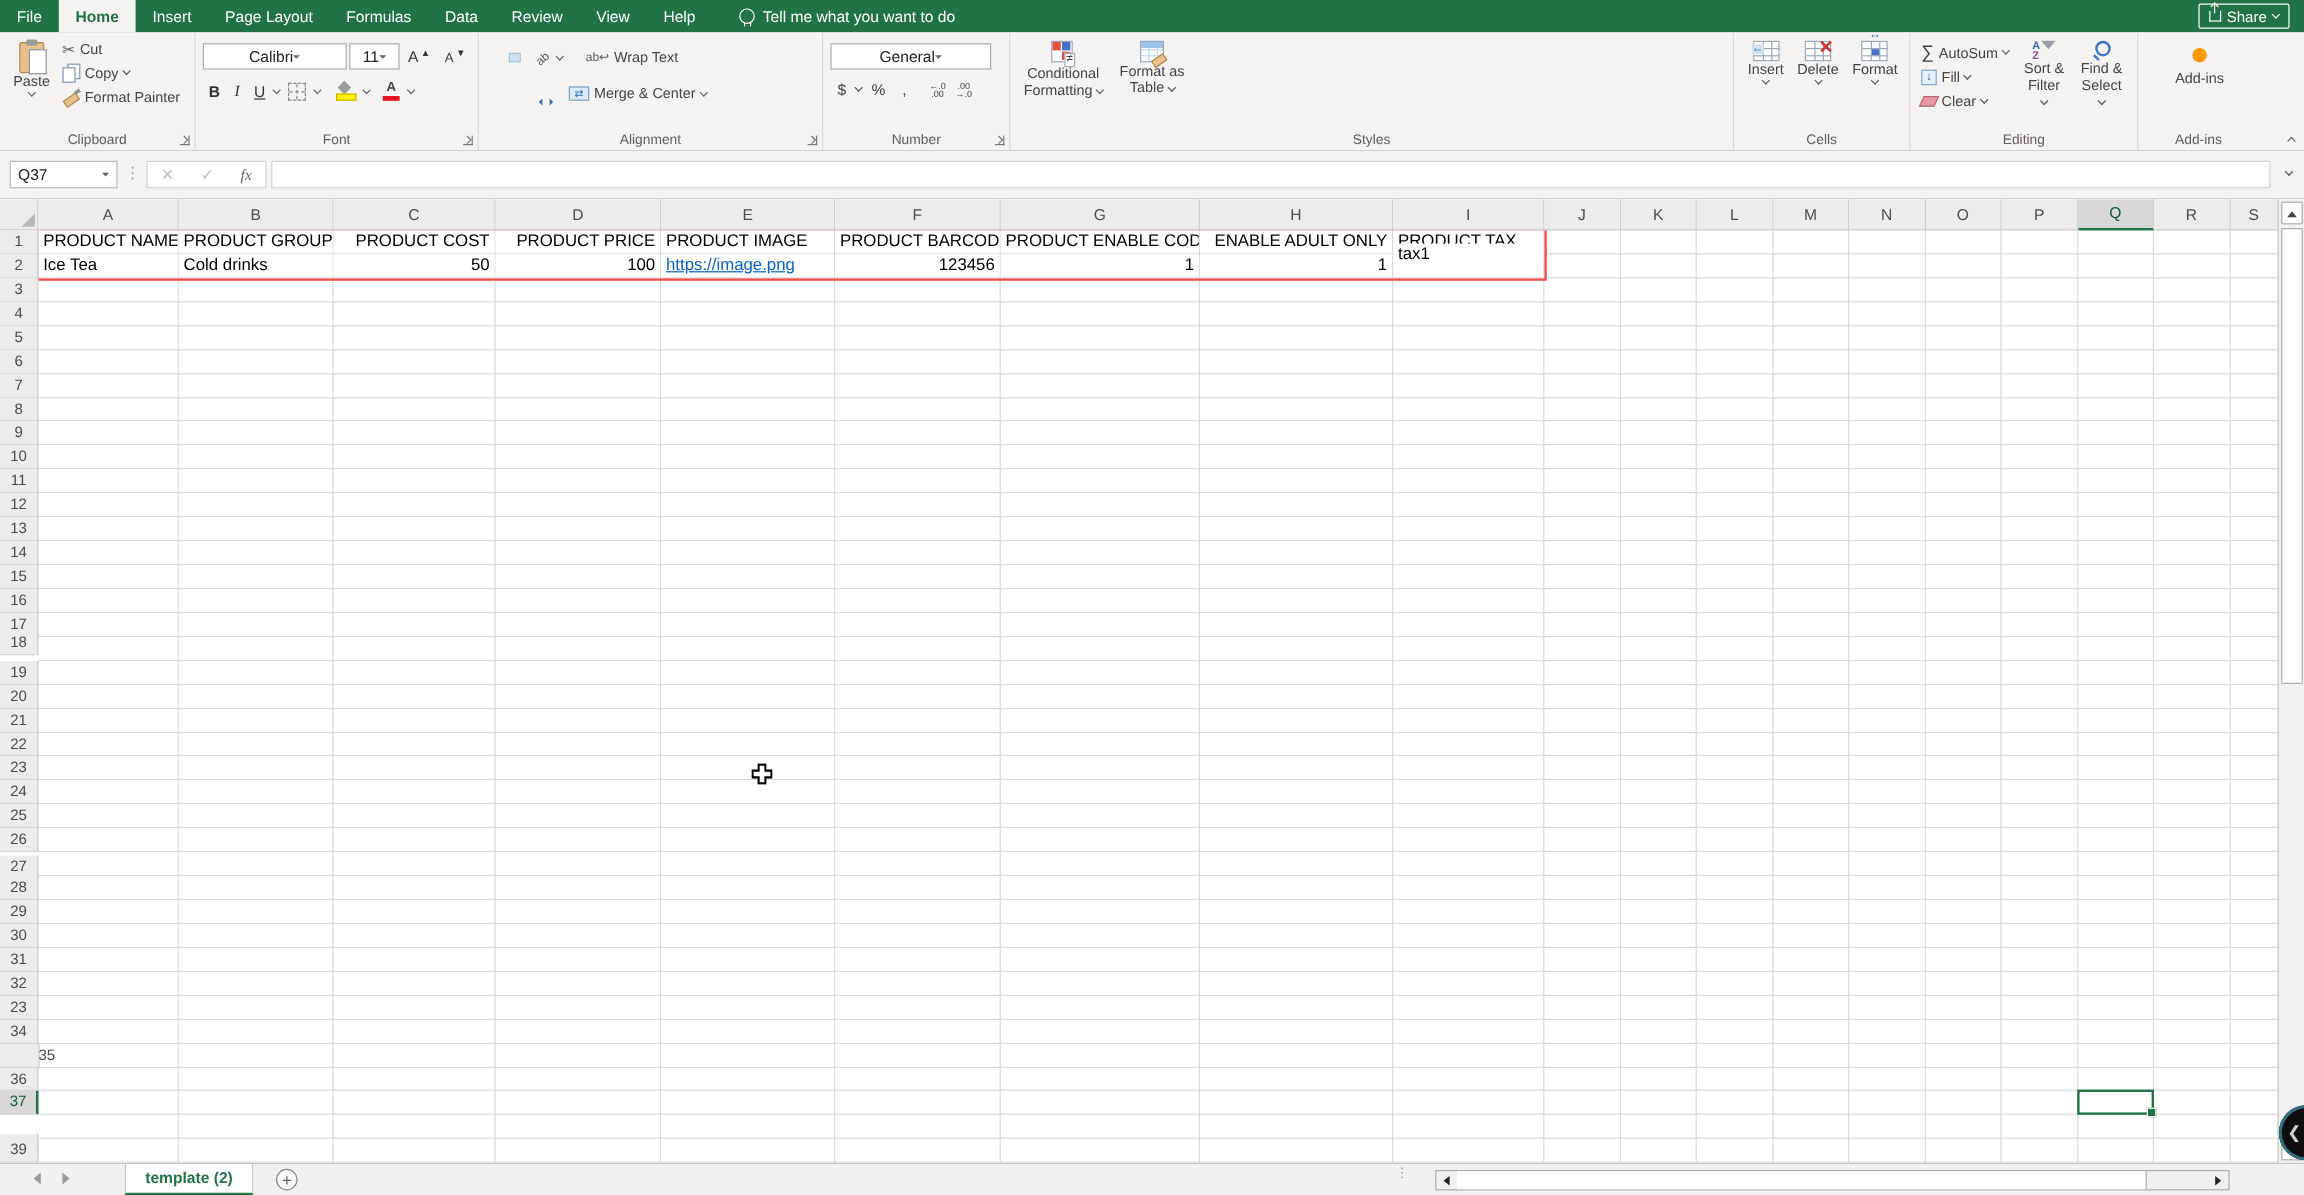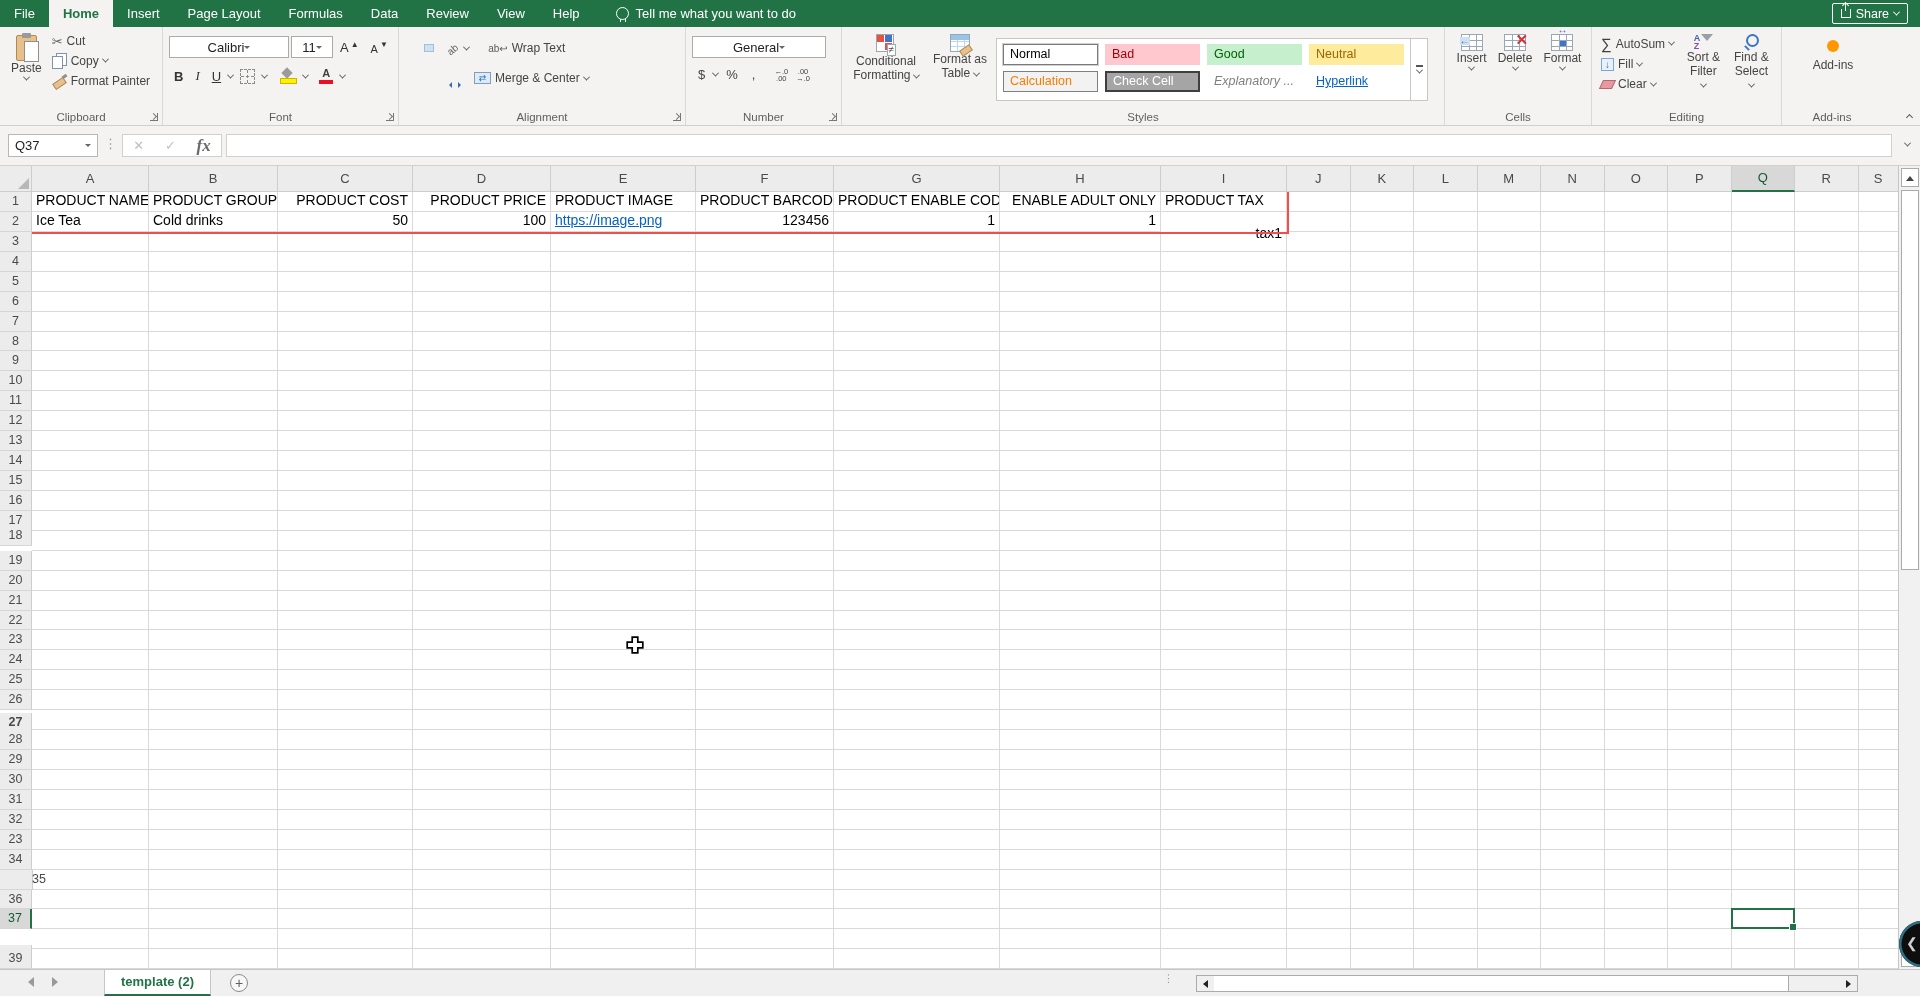--- a/index.html
+++ b/index.html
@@ -134,21 +134,21 @@
   .ic-find:after { content:""; position:absolute; left:1px; bottom:1px; width:6px; height:2px; background:#3a76c4; transform:rotate(45deg); }
   .ic-dot { width:12px; height:12px; border-radius:50%; background:#ff9800; }
   .ribbon-collapse { position:absolute; right:8px; bottom:5px; }
 
   
   .formulabar { position:absolute; left:0; top:126px; width:1920px; height:40px; background:#f4f3f2; border-bottom:1px solid #d2d0ce; }
   .namebox { position:absolute; left:8px; top:8px; width:90px; height:23px; background:#fff; border:1px solid #b9b7b5; display:flex; align-items:center; justify-content:space-between; padding:0 6px; font-size:13px; color:#222; }
   .fb-dots { position:absolute; left:104px; top:10px; color:#9a9a9a; font-size:13px; letter-spacing:0; }
   .fb-btns { position:absolute; left:122px; top:8px; height:23px; background:#fff; border:1px solid #d2d0ce; display:flex; align-items:center; width:100px; justify-content:space-around; }
   .fb-x, .fb-check { color:#c2c0be; font-size:13px; }
-  .fb-fx { font-family:"Liberation Serif", serif; font-style:italic; color:#6a6a6a; font-size:17px;font-weight:bold; }
+  .fb-fx { font-family:"Liberation Serif", serif; font-style:italic; color:#6a6a6a; font-size:13px; }
   .fb-input { position:absolute; left:226px; top:8px; right:28px; height:23px; background:#fff; border:1px solid #d2d0ce; font-size:13px; color:#000; padding:0 6px; line-height:21px; }
   .fb-expand { position:absolute; right:10px; top:16px; }
 
   
   .sheet { position:absolute; left:0; top:166px; width:1920px; height:803px; background:#fff; overflow:hidden; }
   .corner { position:absolute; left:0; top:0; width:32px; height:26px; background:#ececec; border-right:1px solid #cdcdcd; border-bottom:1px solid #cdcdcd; }
   .corner:after { content:""; position:absolute; right:2px; bottom:2px; width:0; height:0; border-left:11px solid transparent; border-bottom:11px solid #b8b8b8; }
   .colhdr { position:absolute; top:0; height:26px; background:#ececec; border-right:1px solid #cdcdcd; border-bottom:1px solid #cdcdcd; font-size:13px; color:#4a4a4a; text-align:center; line-height:25px; }
   .colhdr.sel { background:#d8d8d8; border-bottom:2px solid #217346; color:#0e5c2f; line-height:24px; }
   .rowhdr { position:absolute; left:0; width:32px; background:#ececec; border-right:1px solid #cdcdcd; border-bottom:1px solid #d6d6d6; font-size:12.5px; color:#4a4a4a; text-align:center; }
@@ -349,36 +349,20 @@
     <div class="rgroup" style="width:603px;display:flex;gap:4px">
       <div class="bigbtn" style="width:76px">
         <span class="ic-cf"></span>
         <span class="lbl">Conditional</span>
         <span class="lbl"><span>Formatting</span> <span class="chev"></span></span>
       </div>
       <div class="bigbtn" style="width:64px">
         <span class="ic-fat"></span>
         <span class="lbl">Format as</span>
         <span class="lbl"><span>Table</span> <span class="chev"></span></span>
-      </div>
-      <div style="display:flex;margin-top:6px;height:63px">
-        <div class="gallery">
-            <div class="chip chip-normal">Normal</div>
-            <div class="chip chip-bad">Bad</div>
-            <div class="chip chip-good">Good</div>
-            <div class="chip chip-neutral">Neutral</div>
-            <div class="chip chip-calculation">Calculation</div>
-            <div class="chip chip-checkcell">Check Cell</div>
-            <div class="chip chip-explanatory">Explanatory ...</div>
-            <div class="chip chip-hyperlink">Hyperlink</div>
-          </div>
-        <div class="gal-more">
-          <span class="bar"></span>
-          <span class="chev" style="margin:0"></span>
-        </div>
       </div>
       <div class="glabel">Styles</div>
     </div>
 
     <div class="rgroup" style="width:147px;display:flex;justify-content:space-around">
       <div class="bigbtn">
         <span class="ic-grid ins"></span>
         <span class="lbl">Insert</span>
         <span class="chev"></span>
       </div>
@@ -527,21 +511,21 @@
         <div class="cell right" style="left: 1000px; width: 160px; top: 26px; height: 18.93px; line-height: 17.93px;">ENABLE ADULT ONLY</div>
         <div class="cell left" style="left: 1161px; width: 125px; top: 26px; height: 18.93px; line-height: 17.93px;">PRODUCT TAX</div>
         <div class="cell left" style="left: 32px; width: 116px; top: 45.93px; height: 18.93px; line-height: 17.93px;">Ice Tea</div>
         <div class="cell left" style="left: 149px; width: 128px; top: 45.93px; height: 18.93px; line-height: 17.93px;">Cold drinks</div>
         <div class="cell right" style="left: 278px; width: 134px; top: 45.93px; height: 18.93px; line-height: 17.93px;">50</div>
         <div class="cell right" style="left: 413px; width: 137px; top: 45.93px; height: 18.93px; line-height: 17.93px;">100</div>
         <div class="cell left link" style="left: 551px; width: 144px; top: 45.93px; height: 18.93px; line-height: 17.93px;">https://image.png</div>
         <div class="cell right" style="left: 696px; width: 137px; top: 45.93px; height: 18.93px; line-height: 17.93px;">123456</div>
         <div class="cell right" style="left: 834px; width: 165px; top: 45.93px; height: 18.93px; line-height: 17.93px;">1</div>
         <div class="cell right" style="left: 1000px; width: 160px; top: 45.93px; height: 18.93px; line-height: 17.93px;">1</div>
-        <div class="cell left" style="left: 1161px; width: 125px; top: 59px; height: 18.93px; line-height: 17.93px; text-align: right;">tax1</div>
+        <div class="cell left" style="left: 1161px; width: 125px; top: 37px; height: 18.93px; line-height: 17.93px;">tax1</div>
       </div>
     <div class="redrange" style="left: 30px; top: 24px; width: 1259px; height: 43.86px;"></div>
     <div class="selcell" style="left: 1730.5px; top: 742.48px; width: 64.5px; height: 20.93px;"></div>
     <div class="corner"></div>
     <div>
         <div class="colhdr" style="left: 32px; width: 117px;">A</div>
         <div class="colhdr" style="left: 149px; width: 129px;">B</div>
         <div class="colhdr" style="left: 278px; width: 135px;">C</div>
         <div class="colhdr" style="left: 413px; width: 138px;">D</div>
         <div class="colhdr" style="left: 551px; width: 145px;">E</div>
@@ -580,21 +564,21 @@
         <div class="rowhdr" style="top: 344.88px; height: 19.93px; line-height: 18.93px;">17</div>
         <div class="rowhdr" style="top: 360px; height: 19.93px; line-height: 18.93px;">18</div>
         <div class="rowhdr" style="top: 384.74px; height: 19.93px; line-height: 18.93px;">19</div>
         <div class="rowhdr" style="top: 404.67px; height: 19.93px; line-height: 18.93px;">20</div>
         <div class="rowhdr" style="top: 424.6px; height: 19.93px; line-height: 18.93px;">21</div>
         <div class="rowhdr" style="top: 444.53px; height: 19.93px; line-height: 18.93px;">22</div>
         <div class="rowhdr" style="top: 464.46px; height: 19.93px; line-height: 18.93px;">23</div>
         <div class="rowhdr" style="top: 484.39px; height: 19.93px; line-height: 18.93px;">24</div>
         <div class="rowhdr" style="top: 504.32px; height: 19.93px; line-height: 18.93px;">25</div>
         <div class="rowhdr" style="top: 524.25px; height: 19.93px; line-height: 18.93px;">26</div>
-        <div class="rowhdr" style="top: 547px; height: 19.93px; line-height: 18.93px; font-weight: bold;">27</div>
+        <div class="rowhdr" style="top: 547px; height: 19.93px; line-height: 18.93px;">27</div>
         <div class="rowhdr" style="top: 564.11px; height: 19.93px; line-height: 18.93px;">28</div>
         <div class="rowhdr" style="top: 584.04px; height: 19.93px; line-height: 18.93px;">29</div>
         <div class="rowhdr" style="top: 603.97px; height: 19.93px; line-height: 18.93px;">30</div>
         <div class="rowhdr" style="top: 623.9px; height: 19.93px; line-height: 18.93px;">31</div>
         <div class="rowhdr" style="top: 643.83px; height: 19.93px; line-height: 18.93px;">32</div>
         <div class="rowhdr" style="top: 663.76px; height: 19.93px; line-height: 18.93px;">23</div>
         <div class="rowhdr" style="top: 683.69px; height: 19.93px; line-height: 18.93px;">34</div>
         <div class="rowhdr" style="top: 703.62px; height: 19.93px; line-height: 18.93px; padding-left: 32px;">35</div>
         <div class="rowhdr" style="top: 723.55px; height: 19.93px; line-height: 18.93px;">36</div>
         <div class="rowhdr sel" style="top: 743.48px; height: 19.93px; line-height: 18.93px;">37</div>

